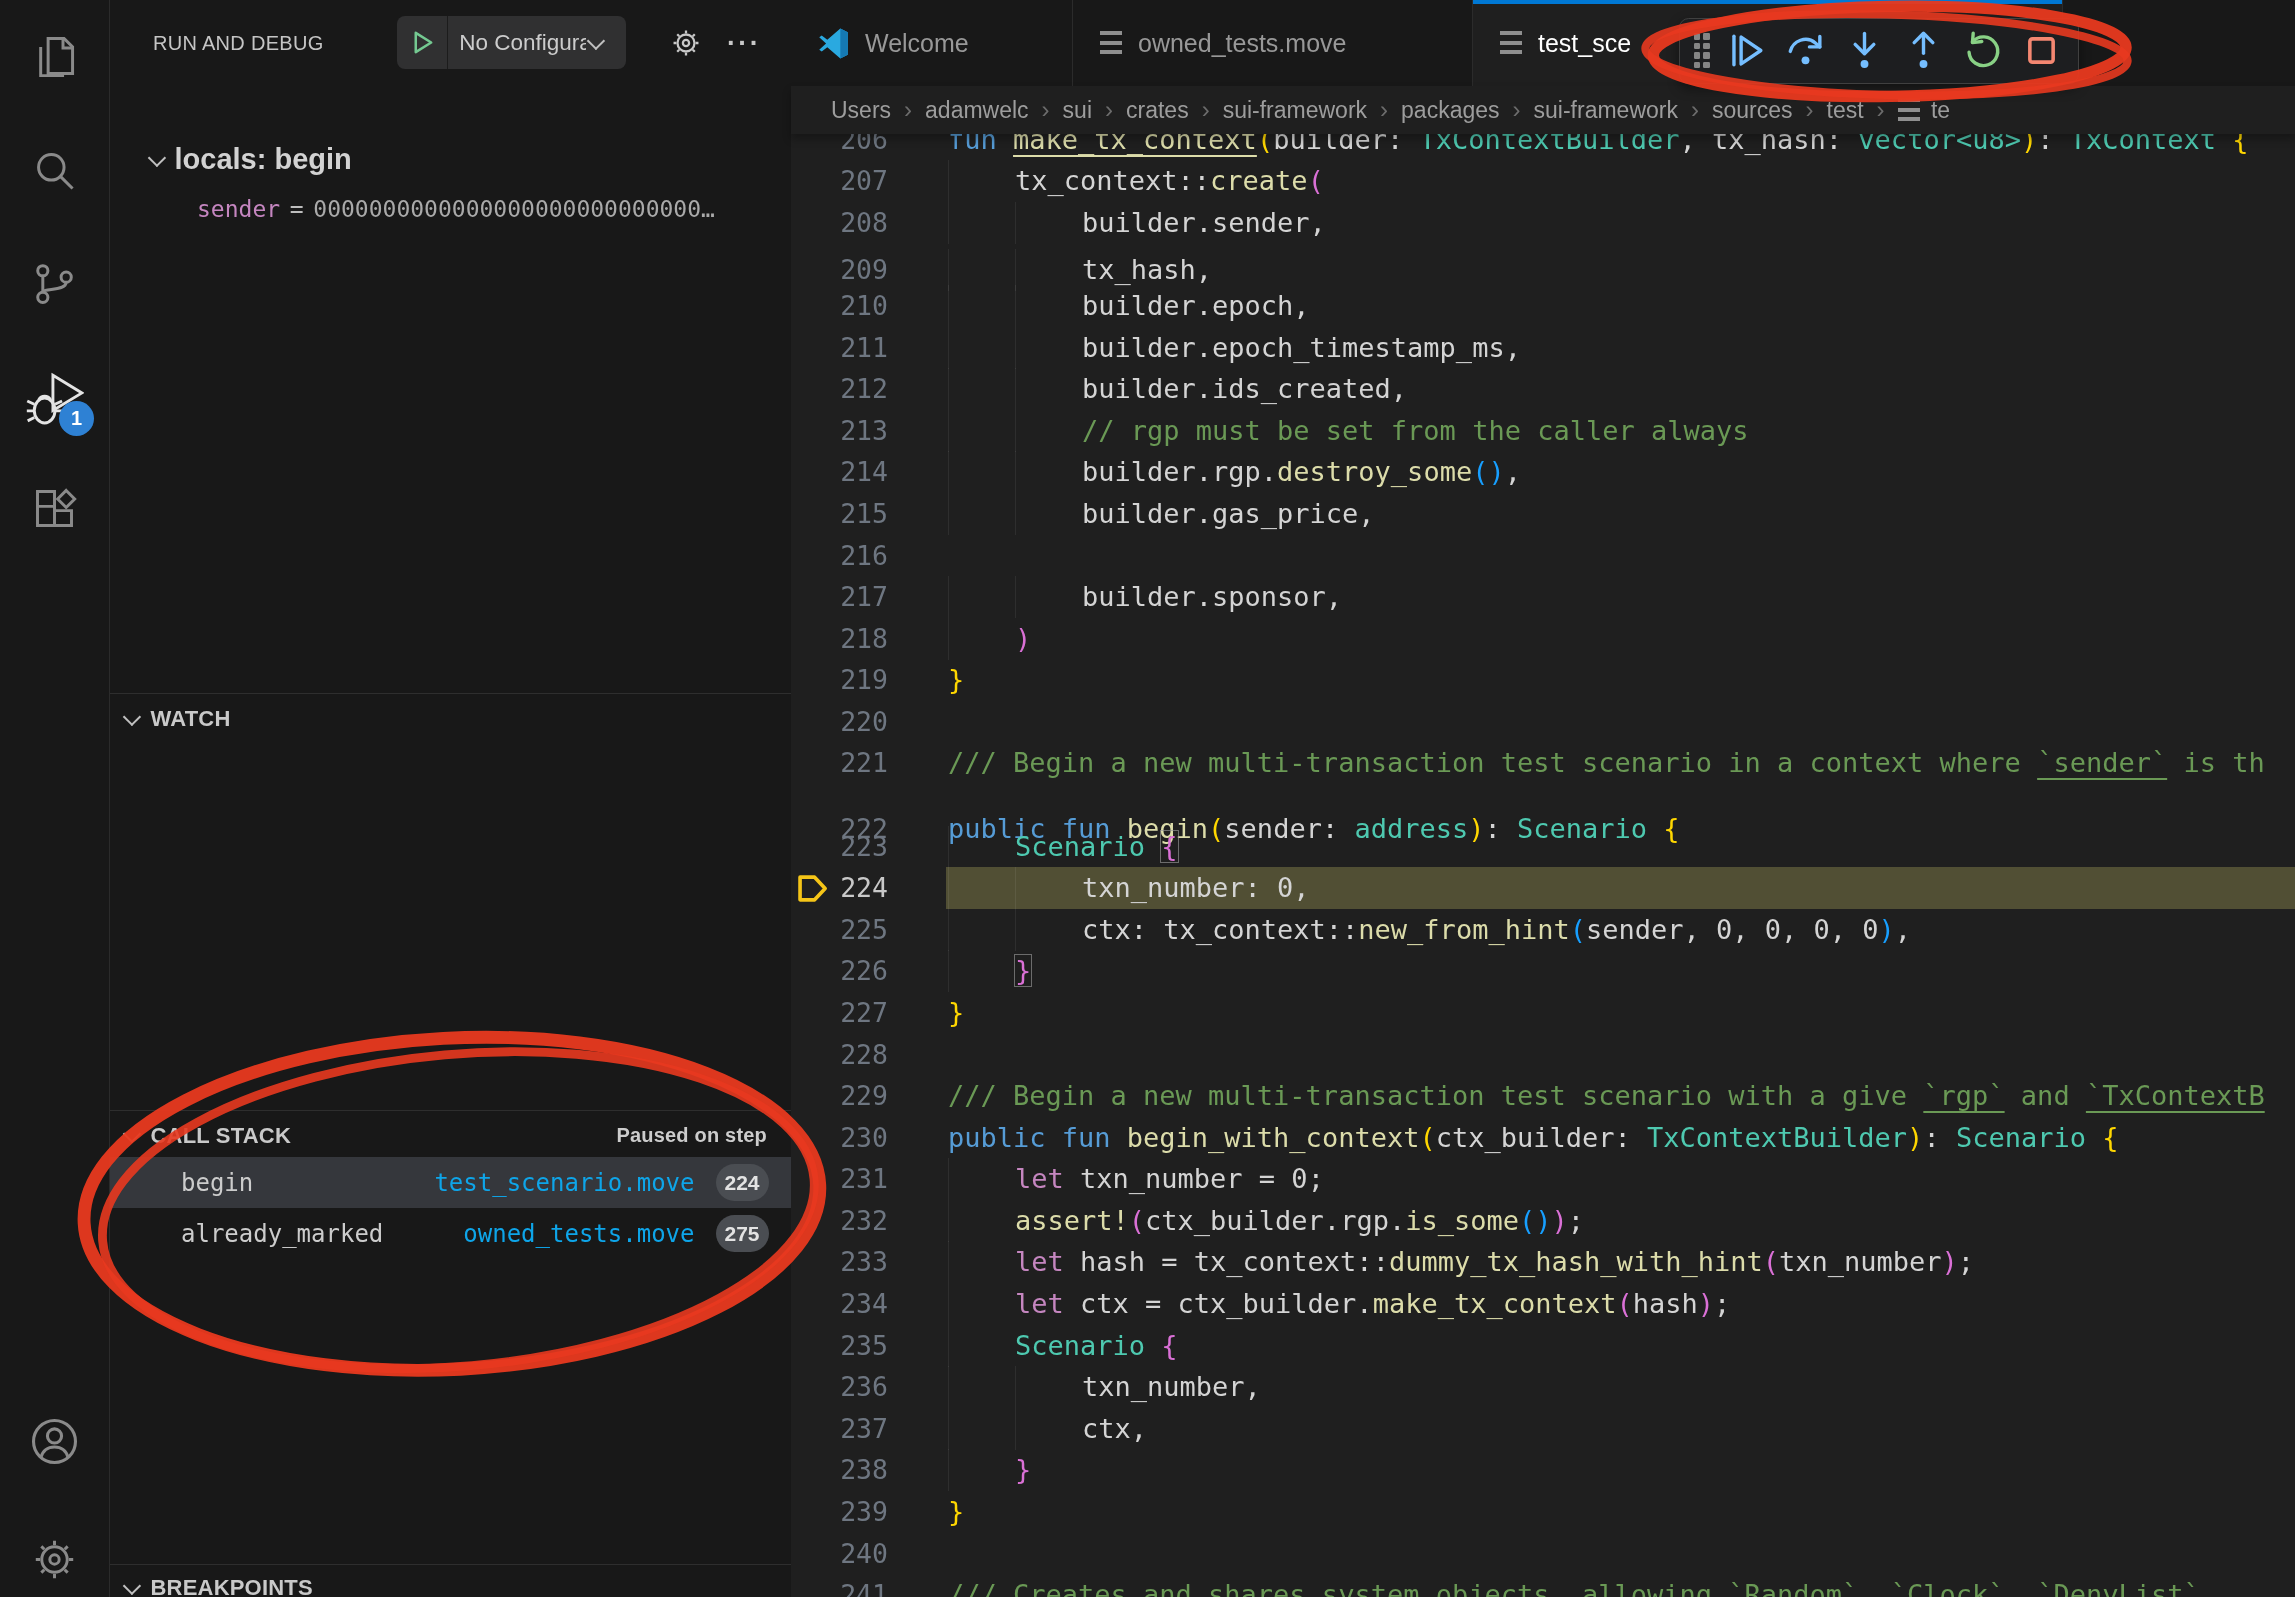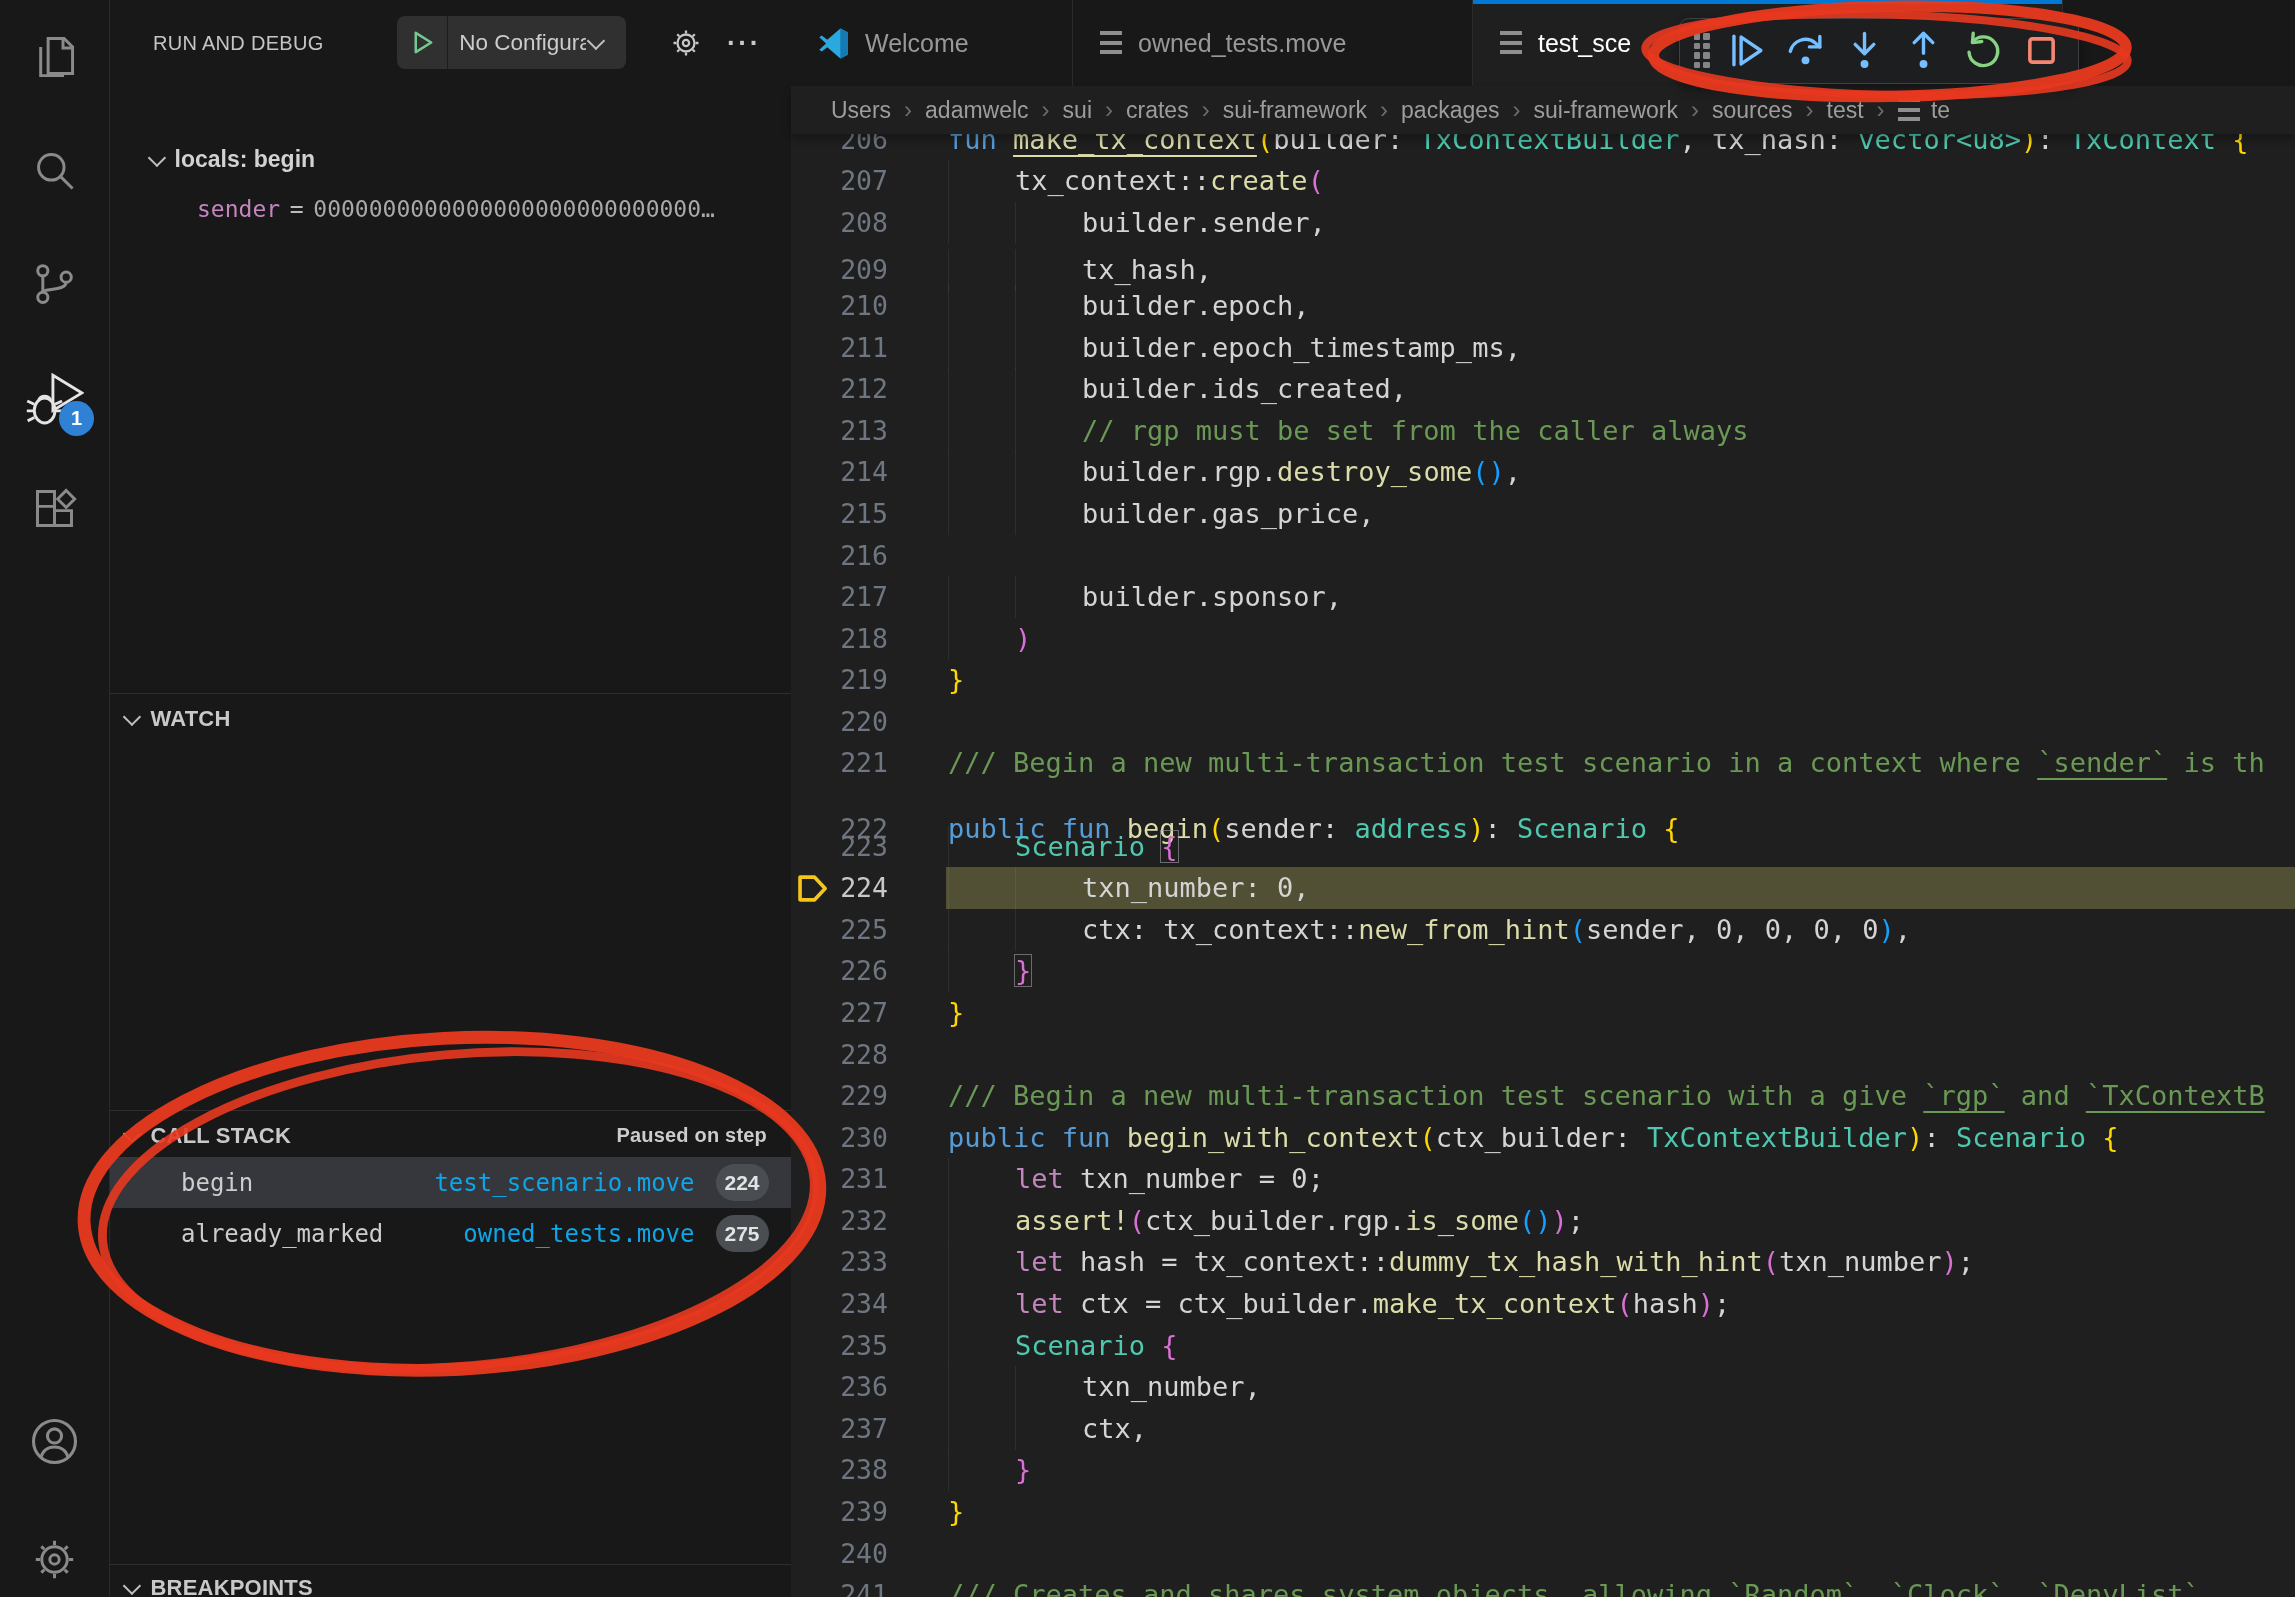--- a/index.html
+++ b/index.html
@@ -38,21 +38,21 @@
   #sb-dots{position:absolute;left:611px;top:0;height:86px;width:48px;display:flex;
      align-items:center;justify-content:center;font-size:27px;color:#c8c8c8;
      letter-spacing:2.4px;font-weight:bold;}
 
   .sect-h{position:absolute;left:0;width:100%;height:39px;display:flex;align-items:center;
      gap:14.5px;padding-left:14.5px;box-sizing:border-box;font-weight:bold;font-size:22px;
      color:#c9c9c9;letter-spacing:0.2px;}
   .sect-h .chev{flex:none;}
   .sect-status{margin-left:auto;padding-right:24px;font-size:20px;font-weight:bold;color:#cccccc;}
   .tree-row{position:absolute;left:0;width:100%;height:42px;display:flex;align-items:center;
-     gap:13px;padding-left:40px;box-sizing:border-box;font-size:23px;font-weight:600;color:#d2d2d2;}
+     gap:13px;padding-left:40px;box-sizing:border-box;font-size:29px;font-weight:600;color:#d2d2d2;}
   .var-row{position:absolute;left:0;width:100%;height:42px;display:flex;align-items:center;
      padding-left:88px;box-sizing:border-box;font-family:"DejaVu Sans Mono",monospace;
      font-size:23px;white-space:nowrap;overflow:hidden;}
   .var-name{color:var(--letkw);}
   .var-eq{color:#bdbdbd;padding:0 9.7px;}
   .var-val{color:#a9a9a9;overflow:hidden;text-overflow:clip;white-space:nowrap;}
   .divider{position:absolute;left:0;width:100%;height:0.8px;background:#2e2e2e;}
 
   .frame-row{position:absolute;left:0;width:100%;height:51px;display:flex;align-items:center;
      padding:0 22.5px 0 72px;box-sizing:border-box;

